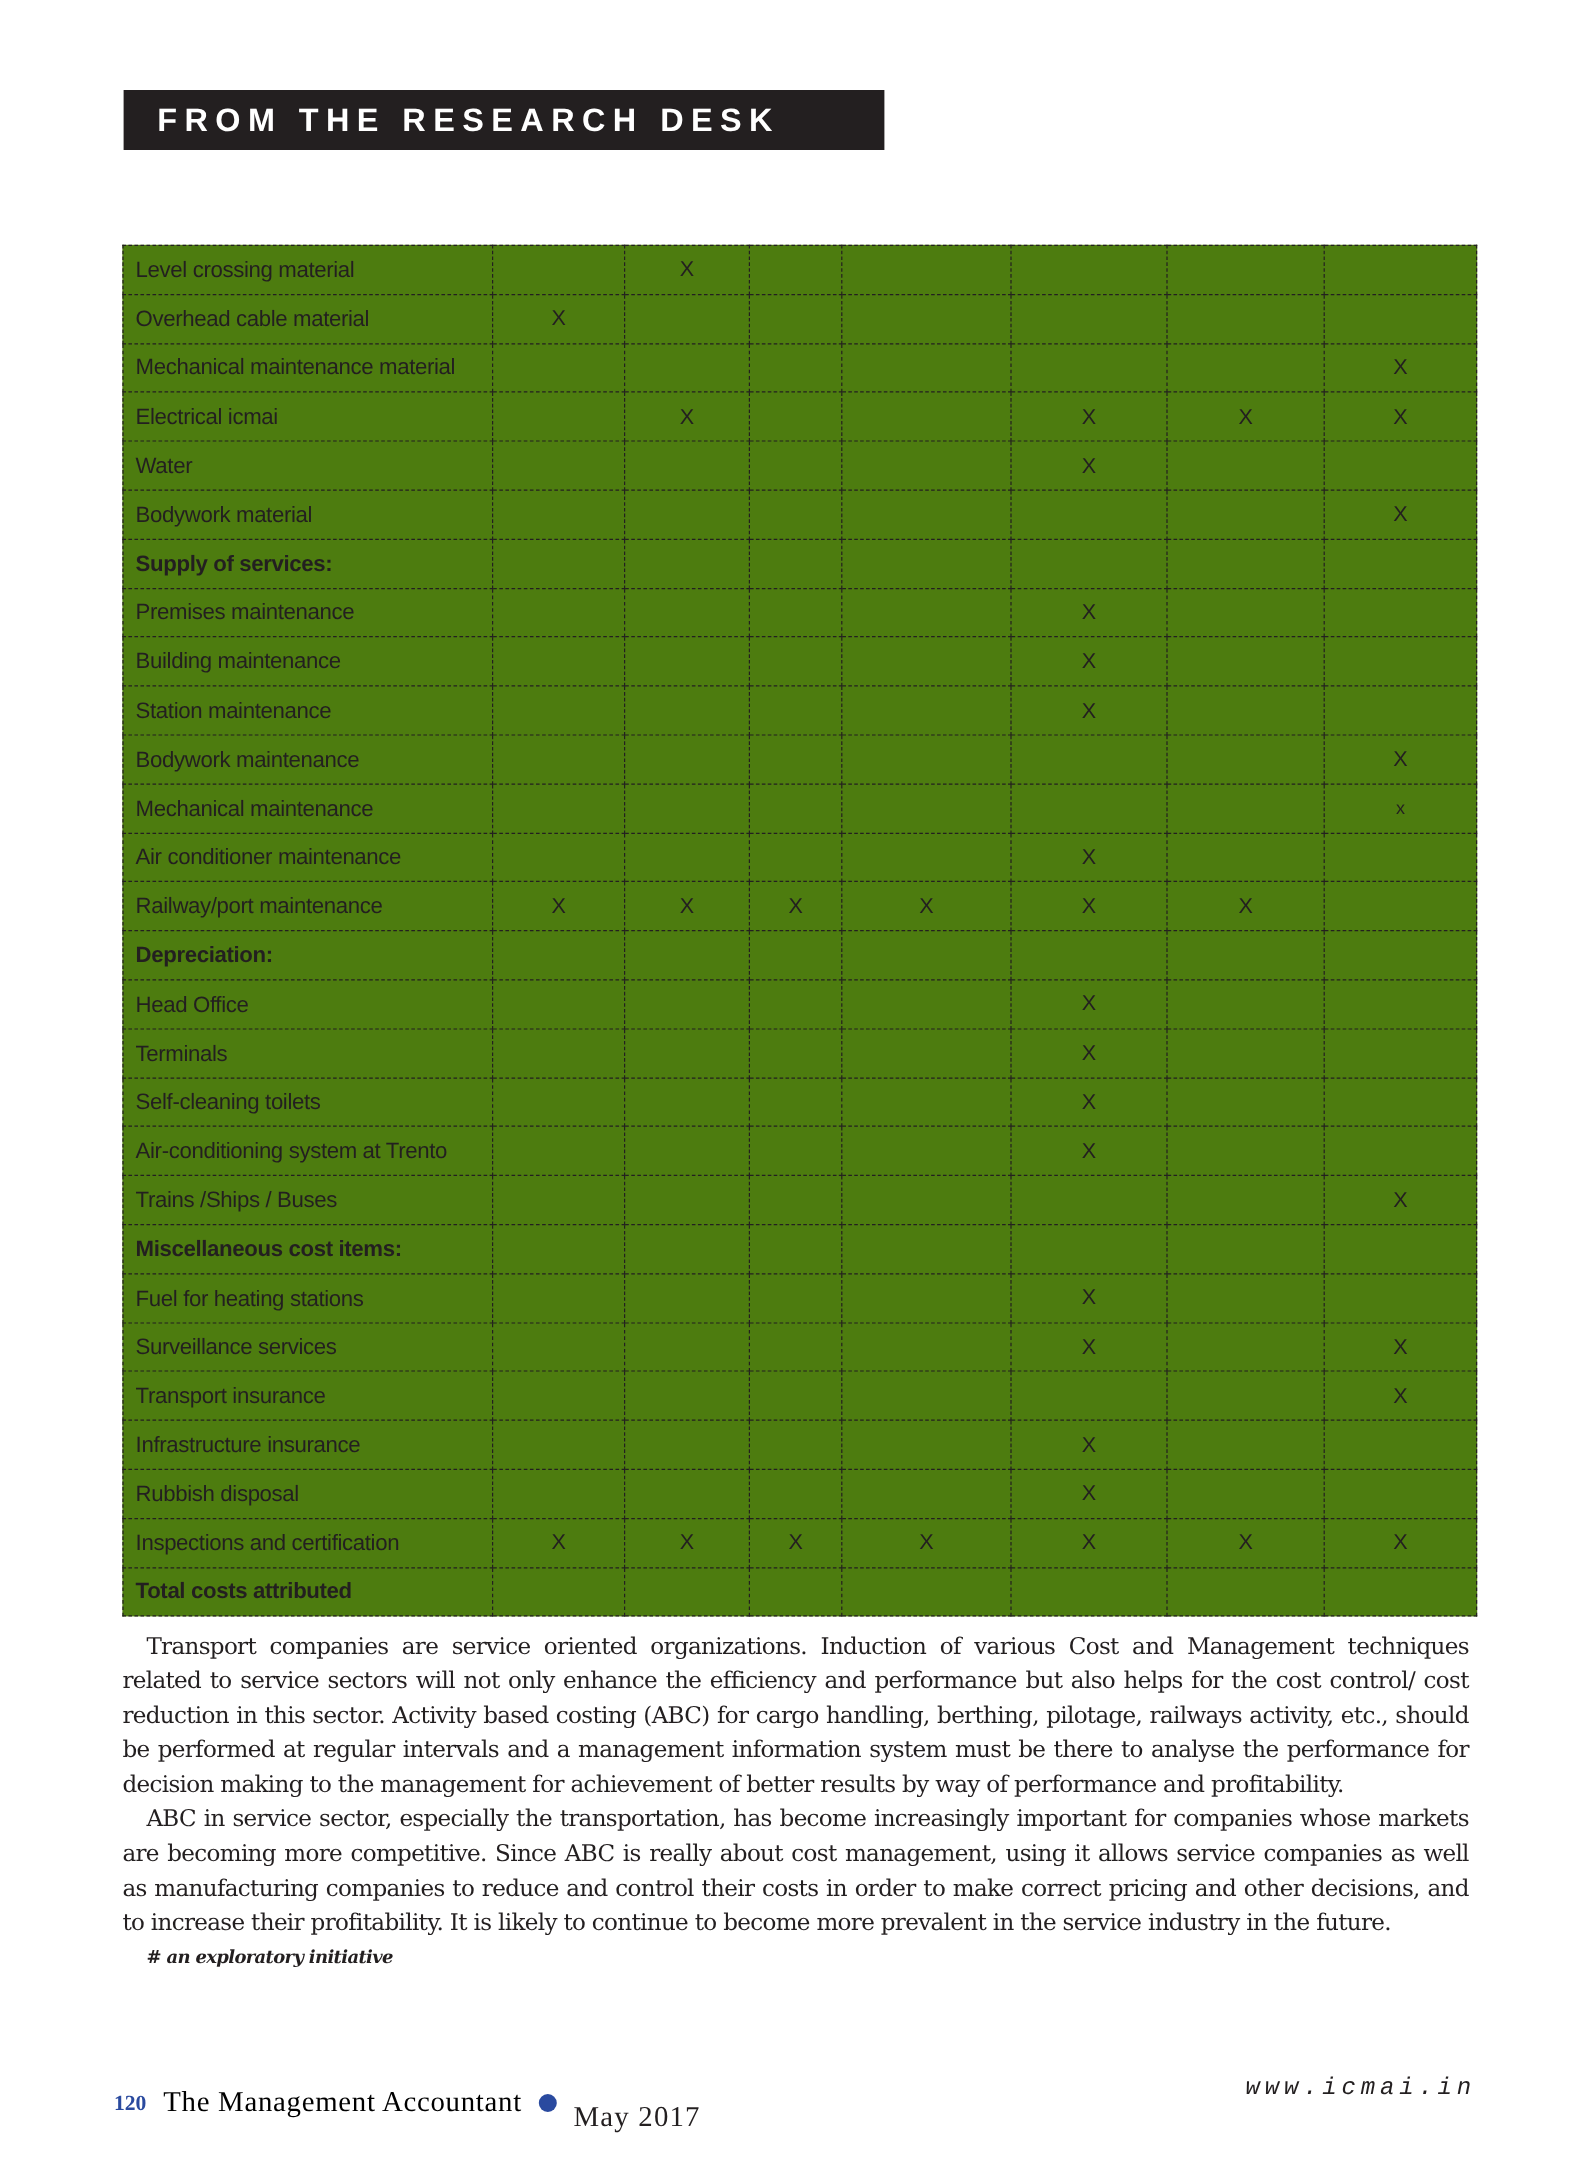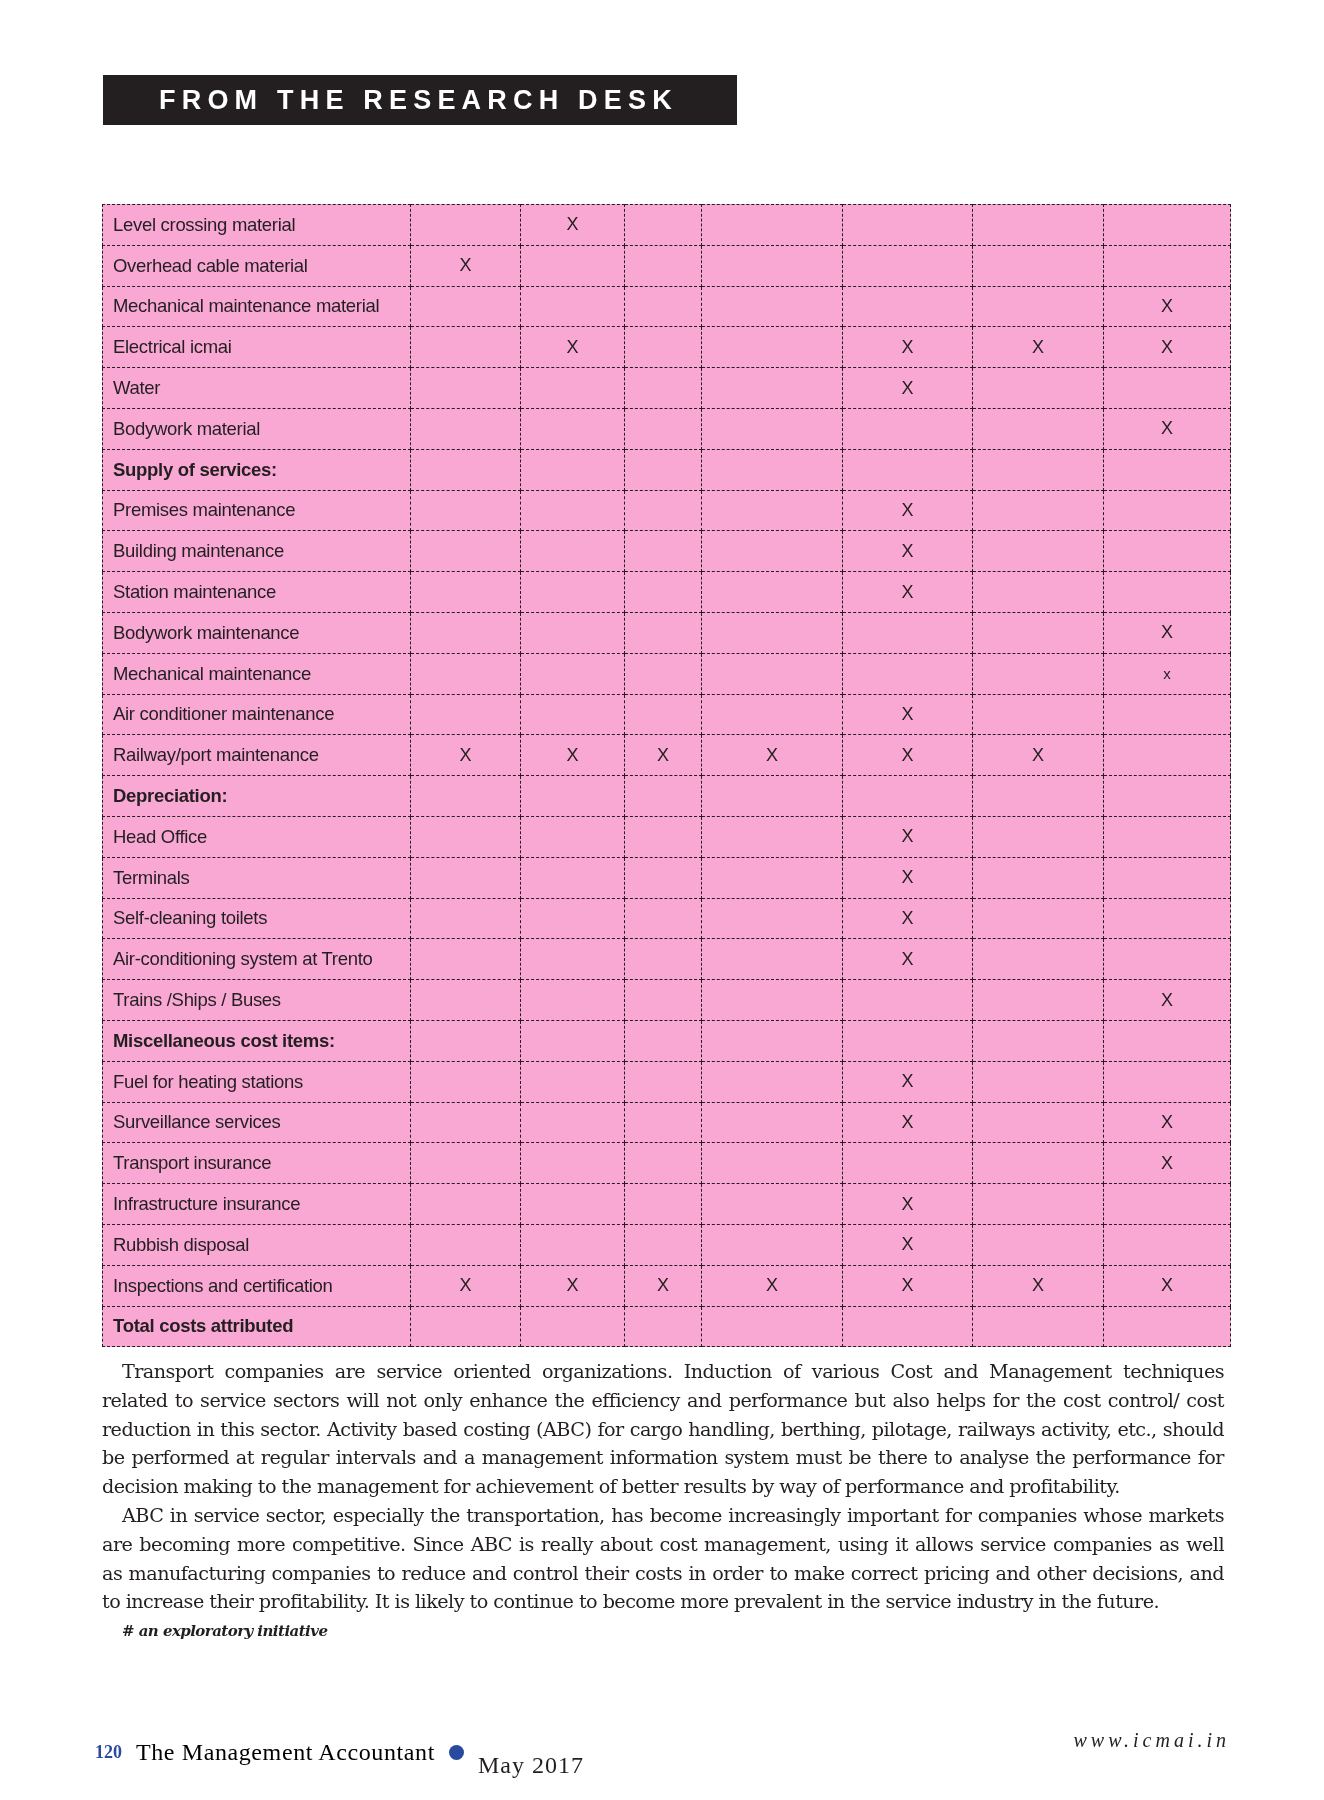--- a/index.html
+++ b/index.html
@@ -3,27 +3,27 @@
 <meta charset="utf-8">
 <style>
   html, body { margin: 0; padding: 0; background: #ffffff; }
   body { width: 1324px; height: 1800px; position: relative; overflow: hidden; }
 
   .section-bar {
     position: absolute; left: 103px; top: 75px; width: 634px; height: 50px;
     background: #231f20; color: #ffffff;
     font-family: "Liberation Sans", sans-serif; font-weight: bold;
     font-size: 27px; letter-spacing: 6.2px;
-    display: flex; align-items: center; padding-left: 56px; box-sizing: border-box;
+    display: flex; align-items: center; padding-left: 28px; box-sizing: border-box;
   }
 
   .cost-table {
     position: absolute; left: 102px; top: 204px;
     border-collapse: collapse; table-layout: fixed;
-    background: #f9a8d4;
+    background: #4d7c0f;
     font-family: "DejaVu Sans", sans-serif; font-size: 17px; color: #231f20;
   }
   .cost-table td {
     height: 40.8px; padding: 0; box-sizing: border-box;
     border: 1.5px dashed #231f20;
     text-align: center; vertical-align: middle;
   }
   .cost-table td.label {
     text-align: left; padding-left: 10px; white-space: nowrap;
     font-family: "Liberation Sans", sans-serif; font-size: 18.5px;
@@ -48,21 +48,21 @@
     position: absolute; left: 95px; top: 1735px; width: 1135px; height: 34px;
     display: flex; align-items: center;
     font-family: "Liberation Serif", serif;
   }
   .page-num { color: #2a4a9f; font-weight: bold; font-size: 18px; margin-right: 14px; }
   .pub-name { color: #000000; font-size: 24px; letter-spacing: 0.6px; margin-right: 14px; }
   .dot { width: 15px; height: 15px; border-radius: 50%; background: #2a4a9f; margin-right: 14px; display: inline-block; }
   .issue { color: #231f20; font-size: 24px; letter-spacing: 1px; margin-top: 26px; }
   .website {
     position: absolute; right: 0; top: -6px;
-    font-style: italic; font-size: 20px; letter-spacing: 4px; color: #231f20;
+    font-style: italic; font-size: 20px; letter-spacing: 4px; color: #231f20; font-family: Liberation Mono, monospace;
   }
 </style>
 </head>
 <body>
 
 <div class="section-bar">
   <span>FROM THE RESEARCH DESK</span>
 </div>
 
 <table class="cost-table">

